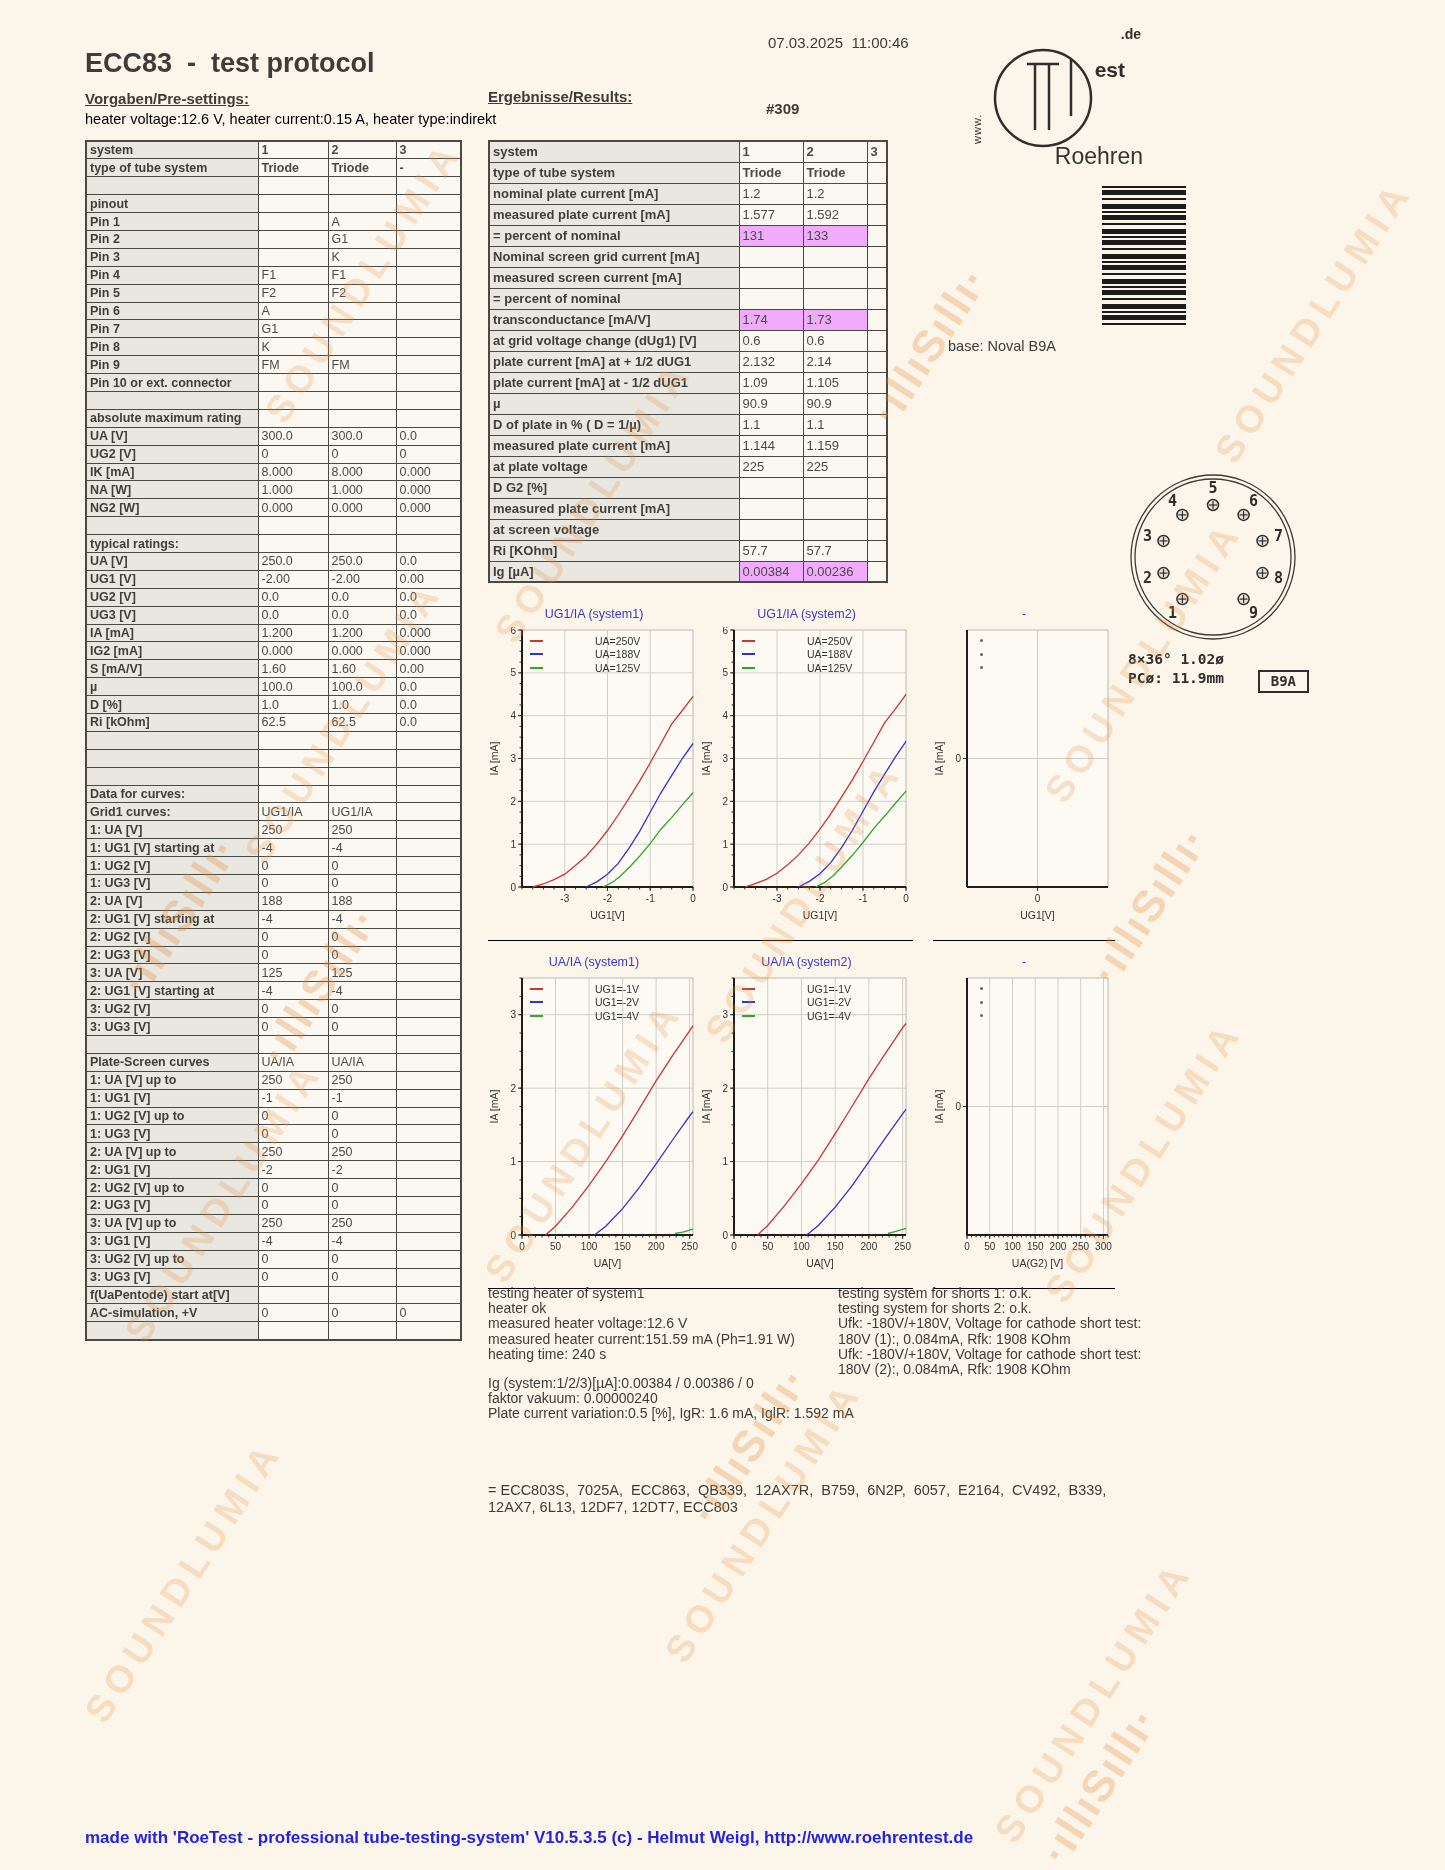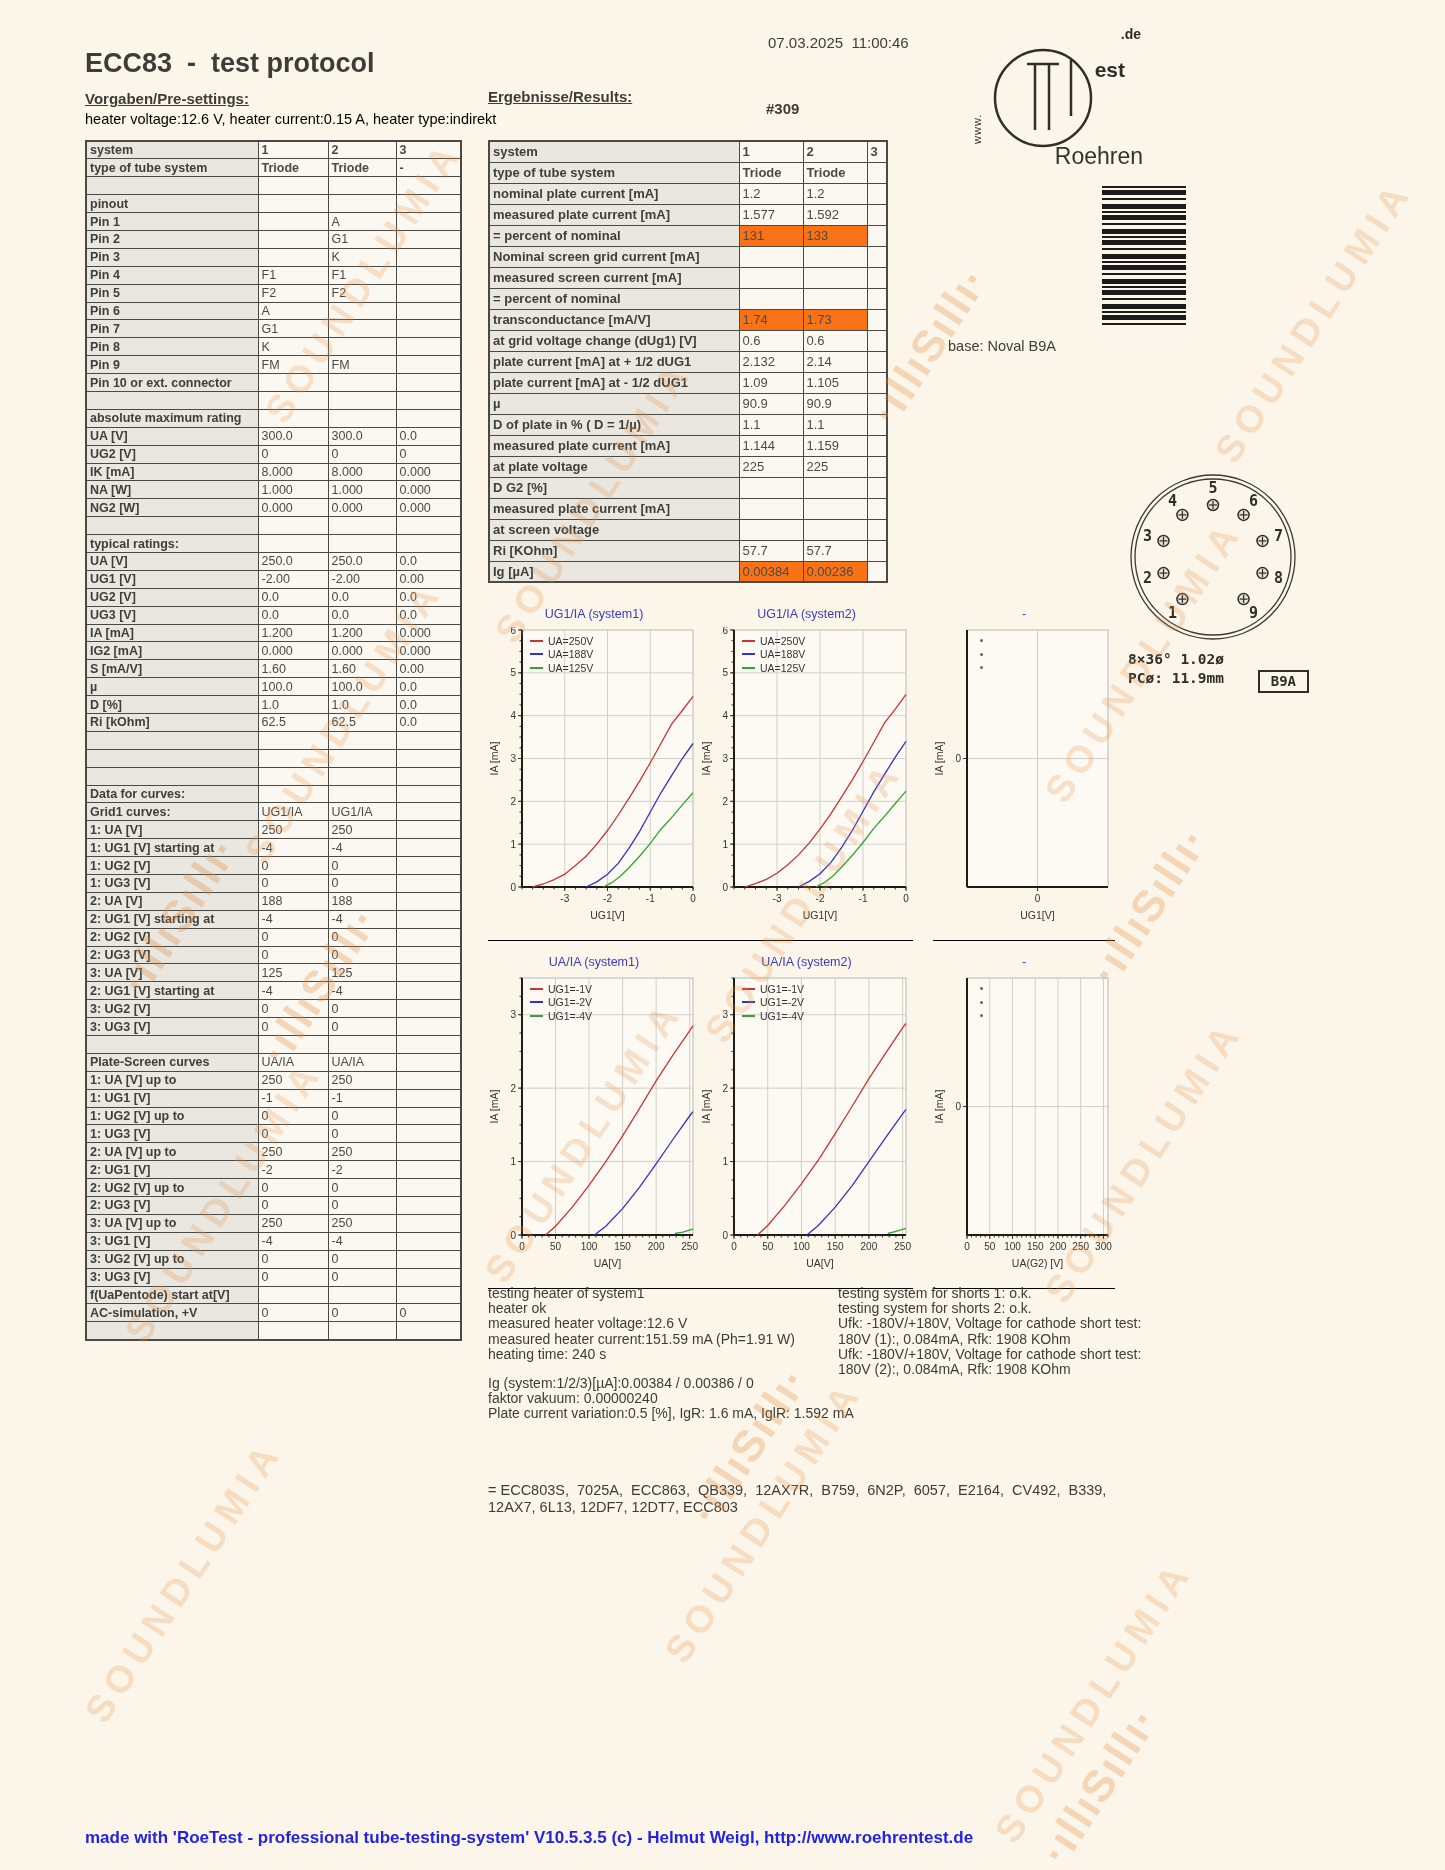--- a/index.html
+++ b/index.html
@@ -28,21 +28,21 @@
   .t-left tr{height:17.9px;}
   .t-left td{font-size:12.5px;}
   .t-left col.c0{width:172px;}.t-left col.c1{width:70px;}.t-left col.c2{width:68px;}.t-left col.c3{width:65px;}
   .t-right{left:488px;top:140px;width:398px;}
   .t-right tr{height:21px;}
   .t-right td{font-size:13px;}
   .t-right col.c0{width:250px;}.t-right col.c1{width:64px;}.t-right col.c2{width:64px;}.t-right col.c3{width:20px;}
   td.lbl{background:#e9e7e0;font-weight:bold;color:#3e3e3a;}
   td.val{background:#fbf8f1;color:#4a4a45;}
   td.val.b{font-weight:bold;}
-  td.val.hl{background:#f97316;}
+  td.val.hl{background:#f0abfc;}
   
   .base-label{position:absolute;left:948px;top:338px;font-size:14.5px;color:#3c3c38;}
   .base-diagram{position:absolute;left:1128px;top:472px;width:170px;height:170px;}
   .ring{fill:none;stroke:#3a3a35;stroke-width:1.3;}
   .pin{fill:#e6e2d8;stroke:#2e2e2a;stroke-width:1.5;}
   .pincross{stroke:#2e2e2a;stroke-width:1.2;}
   .pinnum{font-size:15px;font-weight:bold;fill:#2e2e2a;font-family:"DejaVu Sans Mono",monospace;}
   .base-cap{position:absolute;left:1128px;top:650px;width:175px;font-family:"DejaVu Sans Mono",monospace;font-weight:bold;font-size:14.5px;color:#2e2e2a;line-height:19px;}
   .b9a{position:absolute;right:-6px;top:20px;border:2px solid #2e2e2a;padding:0 11px;font-size:14px;}
   
@@ -50,21 +50,21 @@
   #chA{left:488px;top:600px;width:212px;height:340px;}
   #chB{left:700px;top:600px;width:213px;height:340px;}
   #chC{left:933px;top:600px;width:182px;height:340px;}
   #chD{left:488px;top:948px;width:212px;height:340px;}
   #chE{left:700px;top:948px;width:213px;height:340px;}
   #chF{left:933px;top:948px;width:182px;height:340px;}
   .chart .ctitle{text-align:center;font-size:12.5px;color:#3b3bbd;padding-top:7px;height:20px;}
   .chart .plot{position:relative;height:302px;width:100%;}
   .chart svg{position:absolute;left:0;top:0;}
   .legend{position:absolute;left:42px;top:7px;z-index:2;}
-  .lgr{display:flex;align-items:center;height:13.5px;}
+  .lgr{display:flex;align-items:center;height:13.5px;gap:47px;}
   .lgl{display:inline-block;width:13px;height:2px;margin-right:5px;}
   .lgl.dot{width:3px;height:3px;border-radius:50%;background:#666;margin-left:5px;margin-right:10px;}
   .lgt{font-size:10.5px;color:#333;}
   .tl{font-size:10px;fill:#333;}
   .axl{font-size:10.5px;fill:#333;}
   .grid{stroke:#cfcfc8;stroke-width:1;}
   .tick{stroke:#333;stroke-width:1;}
   .axis{stroke:#1d1d1a;stroke-width:2;}
   .plotbg{fill:#fdfaf4;stroke:#a8a8a2;stroke-width:0.8;}
   

